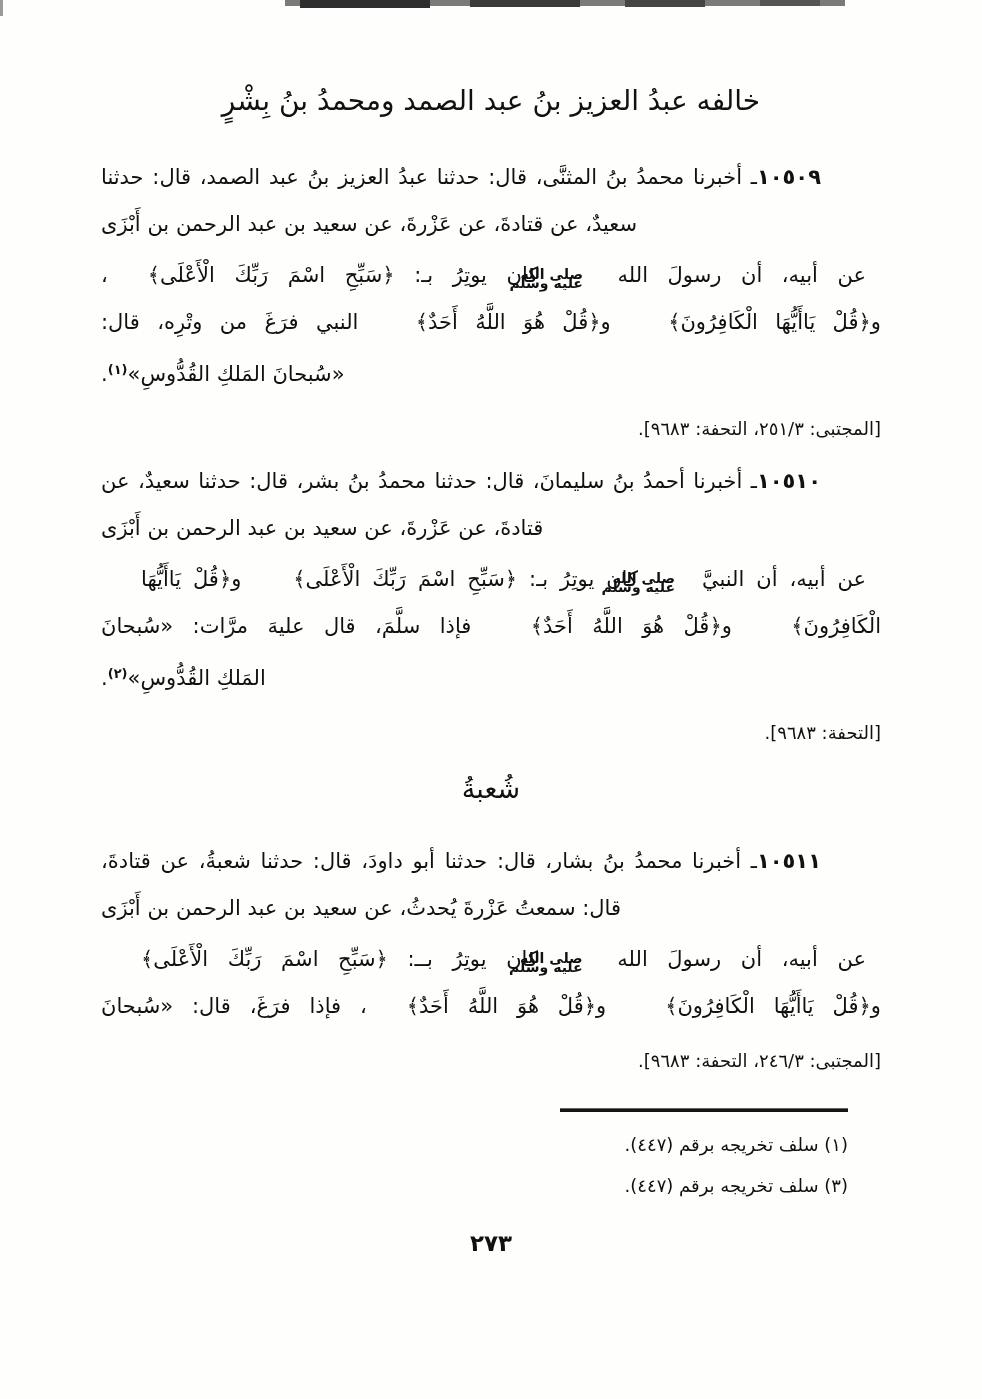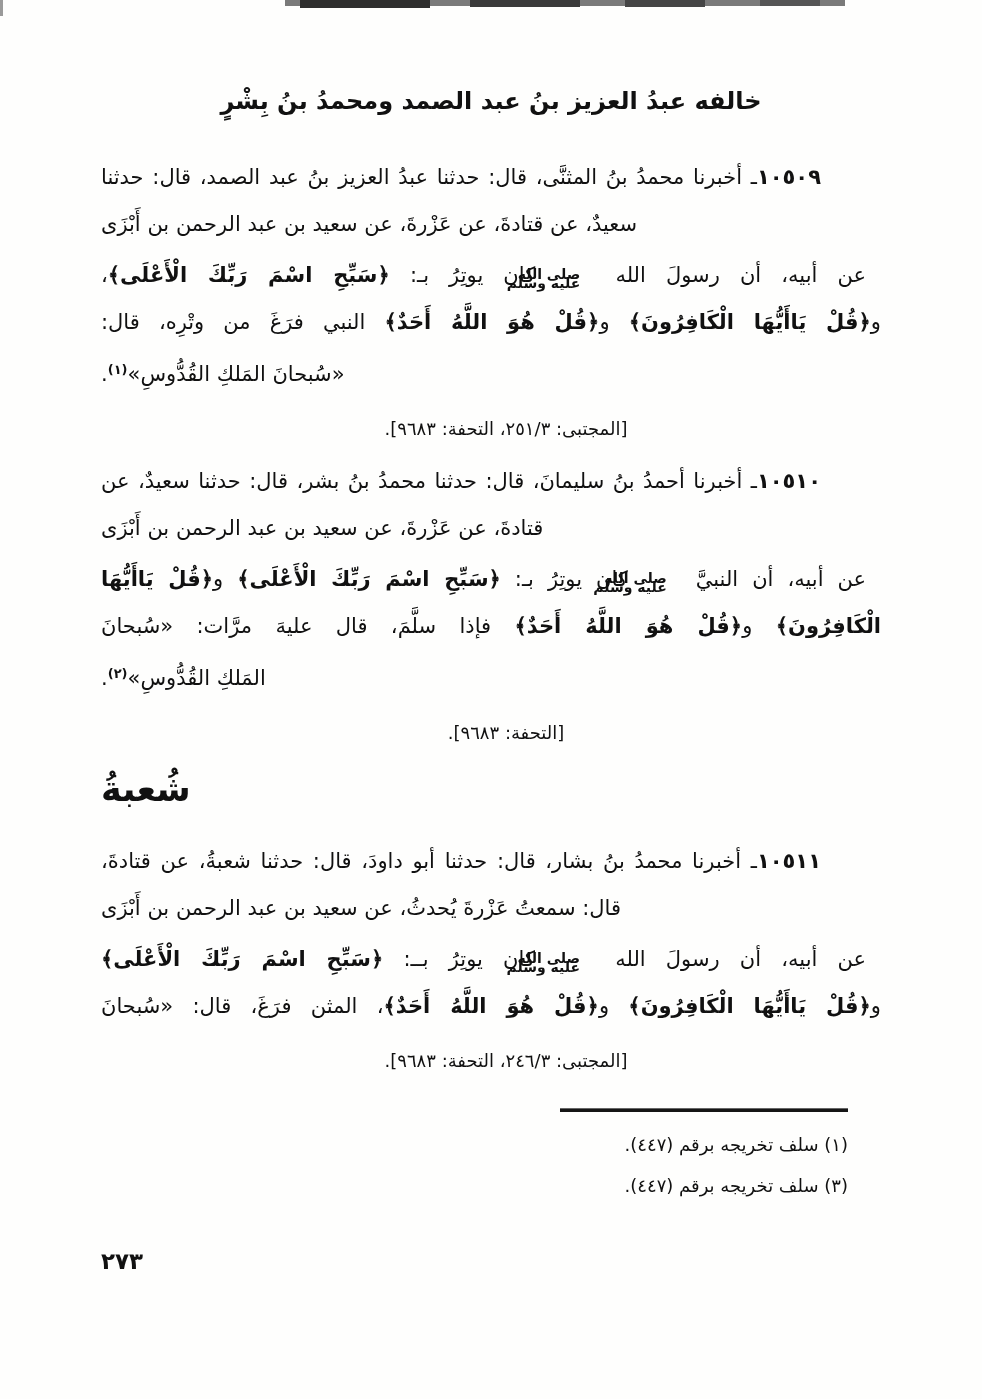--- a/index.html
+++ b/index.html
@@ -17,64 +17,64 @@
   .seg.s1 { left: 285px; width: 560px; height: 6px; background: #7a7a7a; }
   .seg.s2 { left: 300px; width: 130px; height: 8px; background: #2e2e2e; }
   .seg.s3 { left: 470px; width: 110px; height: 7px; background: #3a3a3a; }
   .seg.s4 { left: 625px; width: 80px;  height: 7px; background: #454545; }
   .seg.s5 { left: 760px; width: 60px;  height: 6px; background: #555; }
   .seg.s6 { left: 0px;   width: 3px;   height: 16px; background: #9a9a9a; }
 
   .content { width: 780px; margin: 0 auto; padding-top: 84px; }
 
   .heading {
-    font-size: 24px; font-weight: bold; text-align: center;
+    font-size: 28px; font-weight: normal; text-align: center;
     margin: 0 0 36px 0; line-height: 34px;
   }
   .narrator-heading {
-    font-size: 35px; font-weight: bold; text-align: left;
+    font-size: 27px; font-weight: normal; text-align: center;
     margin: 22px 0 30px 0; line-height: 38px;
   }
 
   .para { margin: 0 0 4px 0; }
   .line { font-size: 21px; line-height: 47px; }
   .j { text-align: justify; text-align-last: justify; }
   .l { text-align: left; }
   .c { text-align: left; }
   .ind60 { text-indent: 60px; }
   .ind15 { text-indent: 15px; }
 
   .hnum { font-weight: bold; }
 
-  .q { font-weight: bold; }
+  .q { font-weight: normal; margin-left: 40px; }
 
   .saw {
     display: inline-block; width: 40px; vertical-align: -6px;
     font-size: 14px; line-height: 9.5px; font-weight: bold;
     text-align: center; white-space: nowrap;
   }
   .saw .st { display: block; }
 
   .fnref { font-size: 13px; vertical-align: 7px; font-weight: bold; }
 
   .ref {
-    font-size: 18px; line-height: 30px; text-align: center;
+    font-size: 18px; line-height: 30px; text-align: right;
     padding-left: 30px; margin: 16px 0 14px 0;
   }
 
   .fnsep {
     margin: 32px 33px 0 0; margin-left: auto;
     width: 288px; height: 3px; background: #151515;
     border-top: 1px solid #666;
   }
   .footnotes { margin: 12px 33px 0 0; text-align: right; }
   .fnline { font-size: 18px; line-height: 41px; }
 
   .pagenum {
-    margin-top: 42px; text-align: left;
+    margin-top: 24px; text-align: center;
     font-size: 23px; font-weight: bold; letter-spacing: 2px;
   }
 </style>
 </head>
 <body>
 
 <div class="scan-band">
   <div class="seg s1"></div>
   <div class="seg s2"></div>
   <div class="seg s3"></div>
@@ -145,21 +145,21 @@
 
   <div class="para matn">
     <div class="line j ind15">
       <span>عن أبيه، أن رسولَ الله</span>
       <span class="saw"><span class="st">صلى الله</span><span class="st">عليه وسلم</span></span>
       <span>كان يوتِرُ بــ:</span>
       <span class="q">﴿سَبِّحِ اسْمَ رَبِّكَ الْأَعْلَى﴾</span>
     </div>
     <div class="line j">
       <span>و</span><span class="q">﴿قُلْ يَاأَيُّهَا الْكَافِرُونَ﴾</span>
-      <span>و</span><span class="q">﴿قُلْ هُوَ اللَّهُ أَحَدٌ﴾</span><span>، المثن فرَغَ، قال: «سُبحانَ</span>
+      <span>و</span><span class="q">﴿قُلْ هُوَ اللَّهُ أَحَدٌ﴾</span><span>، فإذا فرَغَ، قال: «سُبحانَ</span>
     </div>
   </div>
 
   <div class="ref">[المجتبى: ٣‏/‏٢٤٦، التحفة: ٩٦٨٣].</div>
 
   <div class="fnsep"></div>
 
   <div class="footnotes">
     <div class="fnline">(١) سلف تخريجه برقم (٤٤٧).</div>
     <div class="fnline">(٣) سلف تخريجه برقم (٤٤٧).</div>

